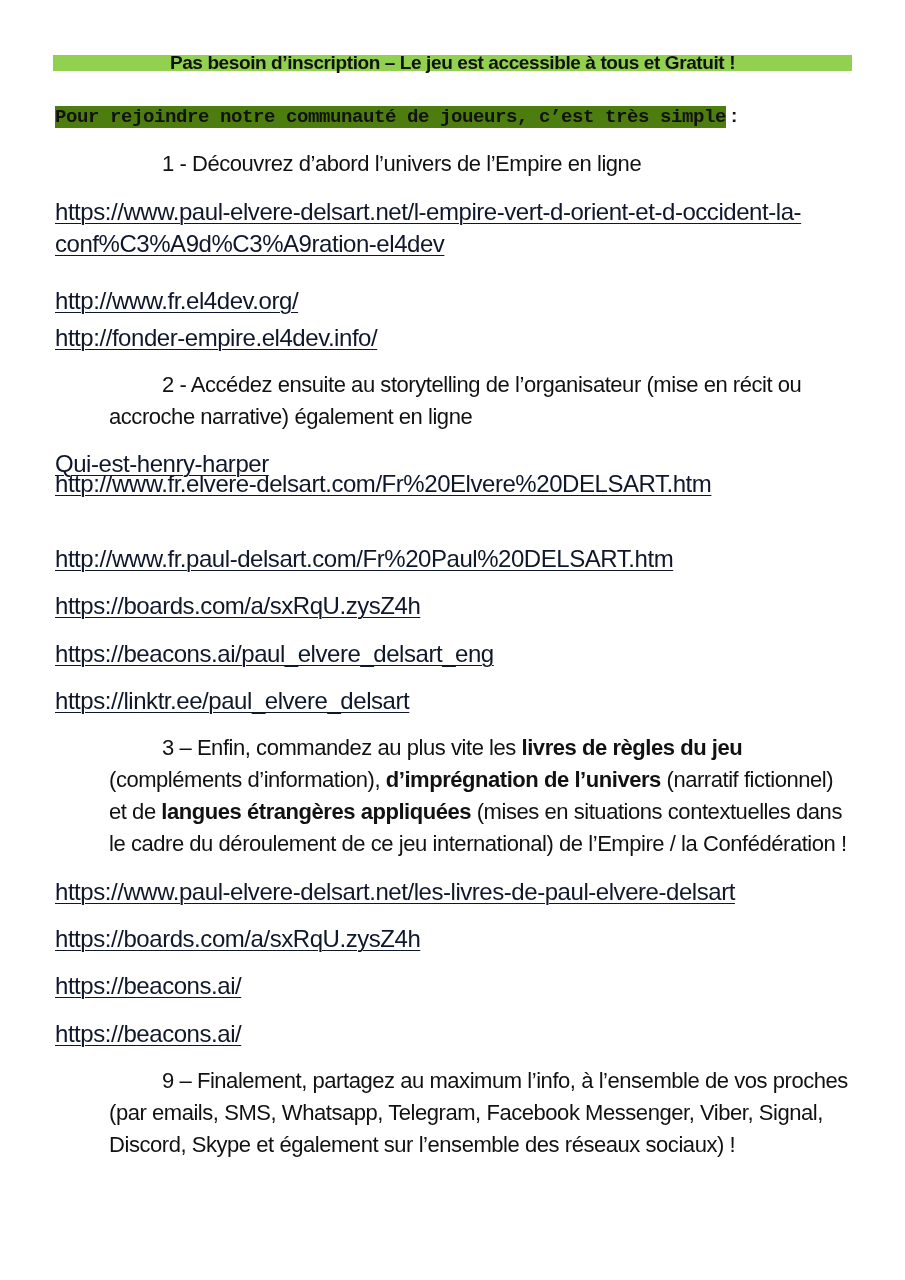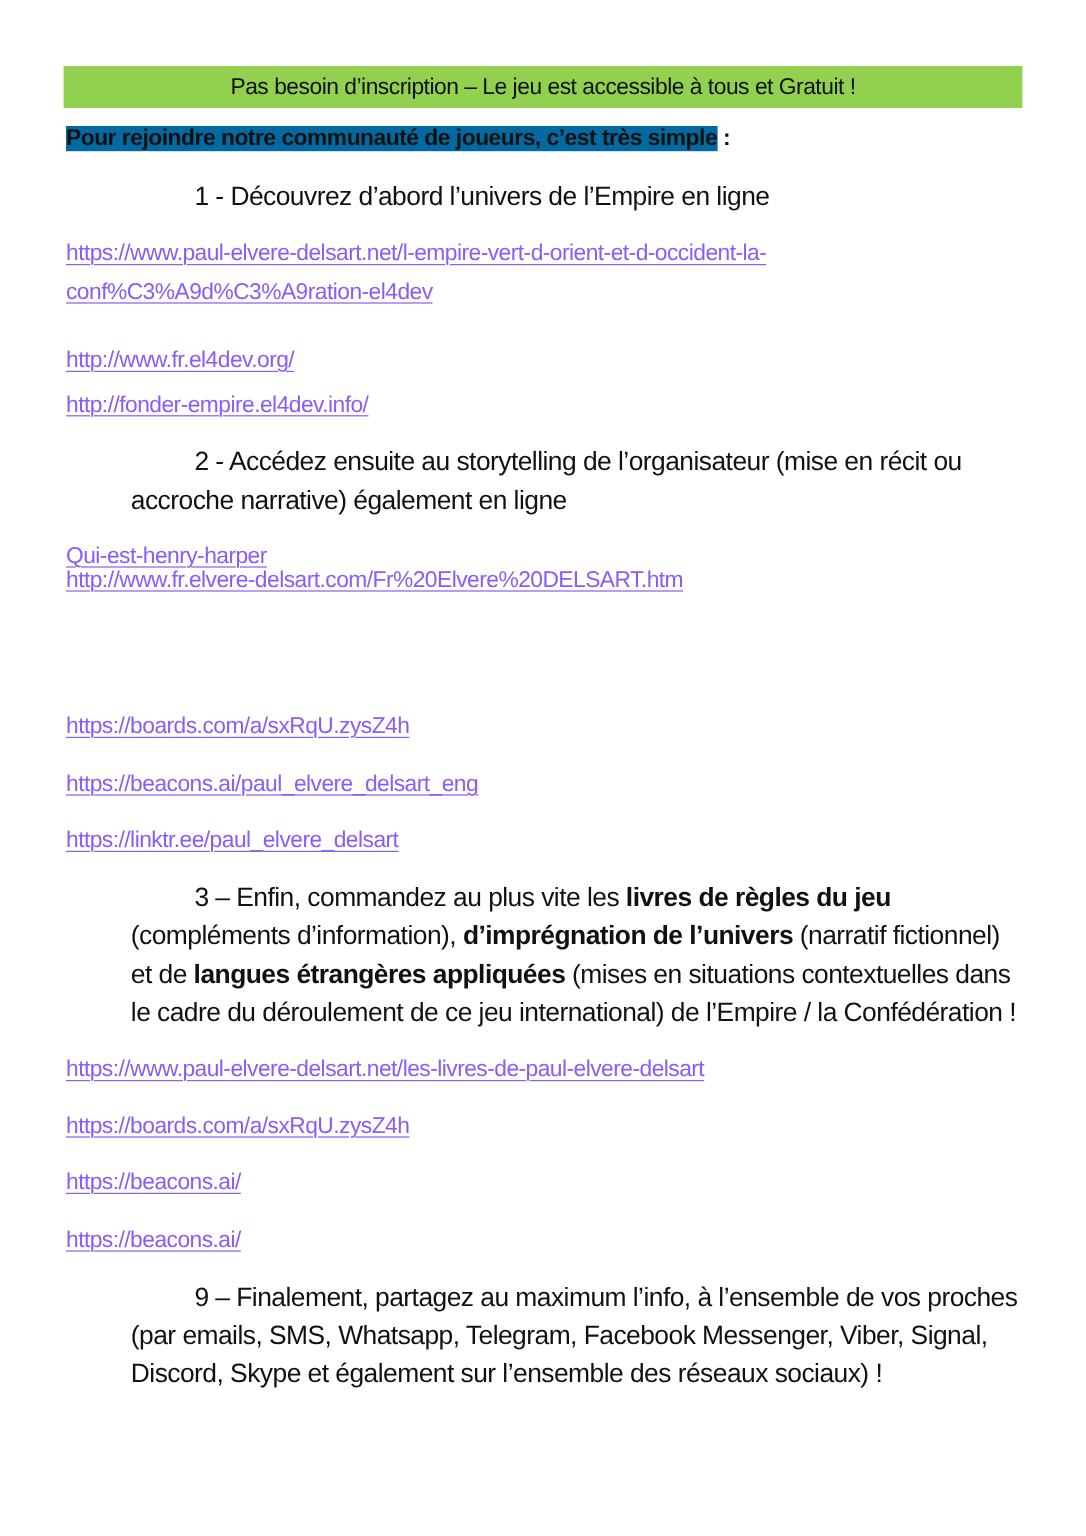--- a/index.html
+++ b/index.html
@@ -20,60 +20,61 @@
       left: 0;
       top: 0;
       width: 905px;
       height: 1280px;
     }
     .banner {
       position: absolute;
       left: 53px;
       top: 55px;
       width: 799px;
-      height: 35px;
+      height: 16px;
       background: #92d050;
       display: flex;
       align-items: center;
       justify-content: center;
-      font-weight: normal;
+      font-weight: bold;
       font-size: 19px;
       letter-spacing: -0.4px;
       color: #111;
     }
     .intro {
       position: absolute;
       left: 55px;
       top: 100px;
       font-weight: bold;
       font-size: 19px;
       letter-spacing: -0.4px;
       line-height: 31px;
       white-space: nowrap;
     }
     .intro .hl {
-      background: #0369a1;
+      background: #4d7c0f;
+      font-family: Liberation Mono, monospace;
     }
     .step {
       position: absolute;
       left: 109px;
       width: 745px;
       font-size: 22px;
       letter-spacing: -0.45px;
       line-height: 32px;
       text-indent: 53px;
     }
     .step b { font-weight: bold; }
     .link {
       position: absolute;
       left: 55px;
-      font-size: 19px;
+      font-size: 24px;
       letter-spacing: -0.45px;
       line-height: 32px;
-      color: #8b5cf6;
+      color: #0f172a;
       text-decoration: underline;
       text-decoration-thickness: 1px;
       text-underline-offset: 3px;
       white-space: nowrap;
       cursor: pointer;
     }
     .link.multi { white-space: normal; width: 760px; }
   </style>
 </head>
 <body>
@@ -91,20 +92,21 @@
   <div class="step" style="top:148px;">1 - Découvrez d’abord l’univers de l’Empire en ligne</div>
 
   <a class="link multi" style="top:196px;">https://www.paul-elvere-delsart.net/l-empire-vert-d-orient-et-d-occident-la-conf%C3%A9d%C3%A9ration-el4dev</a>
   <a class="link" style="top:285px;">http://www.fr.el4dev.org/</a>
   <a class="link" style="top:322px;">http://fonder-empire.el4dev.info/</a>
 
   <div class="step" style="top:369px;">2 - Accédez ensuite au storytelling de l’organisateur (mise en récit ou accroche narrative) également en ligne</div>
 
   <a class="link" style="top:448px;">Qui-est-henry-harper</a>
   <a class="link" style="top:468px;">http://www.fr.elvere-delsart.com/Fr%20Elvere%20DELSART.htm</a>
+  <a class="link" style="top:543px;">http://www.fr.paul-delsart.com/Fr%20Paul%20DELSART.htm</a>
   <a class="link" style="top:590px;">https://boards.com/a/sxRqU.zysZ4h</a>
   <a class="link" style="top:685px;">https://linktr.ee/paul_elvere_delsart</a>
   <a class="link" style="top:638px;">https://beacons.ai/paul_elvere_delsart_eng</a>
 
   <div class="step" style="top:732px;"><span>3 – Enfin, commandez au plus vite les </span><b>livres de règles du jeu</b><span> (compléments d’information), </span><b>d’imprégnation de l’univers</b><span> (narratif fictionnel) et de </span><b>langues étrangères appliquées</b><span> (mises en situations contextuelles dans le cadre du déroulement de ce jeu international) de l’Empire / la Confédération !</span></div>
 
   <a class="link" style="top:876px;">https://www.paul-elvere-delsart.net/les-livres-de-paul-elvere-delsart</a>
   <a class="link" style="top:923px;">https://boards.com/a/sxRqU.zysZ4h</a>
   <a class="link" style="top:970px;">https://beacons.ai/</a>
   <a class="link" style="top:1018px;">https://beacons.ai/</a>

